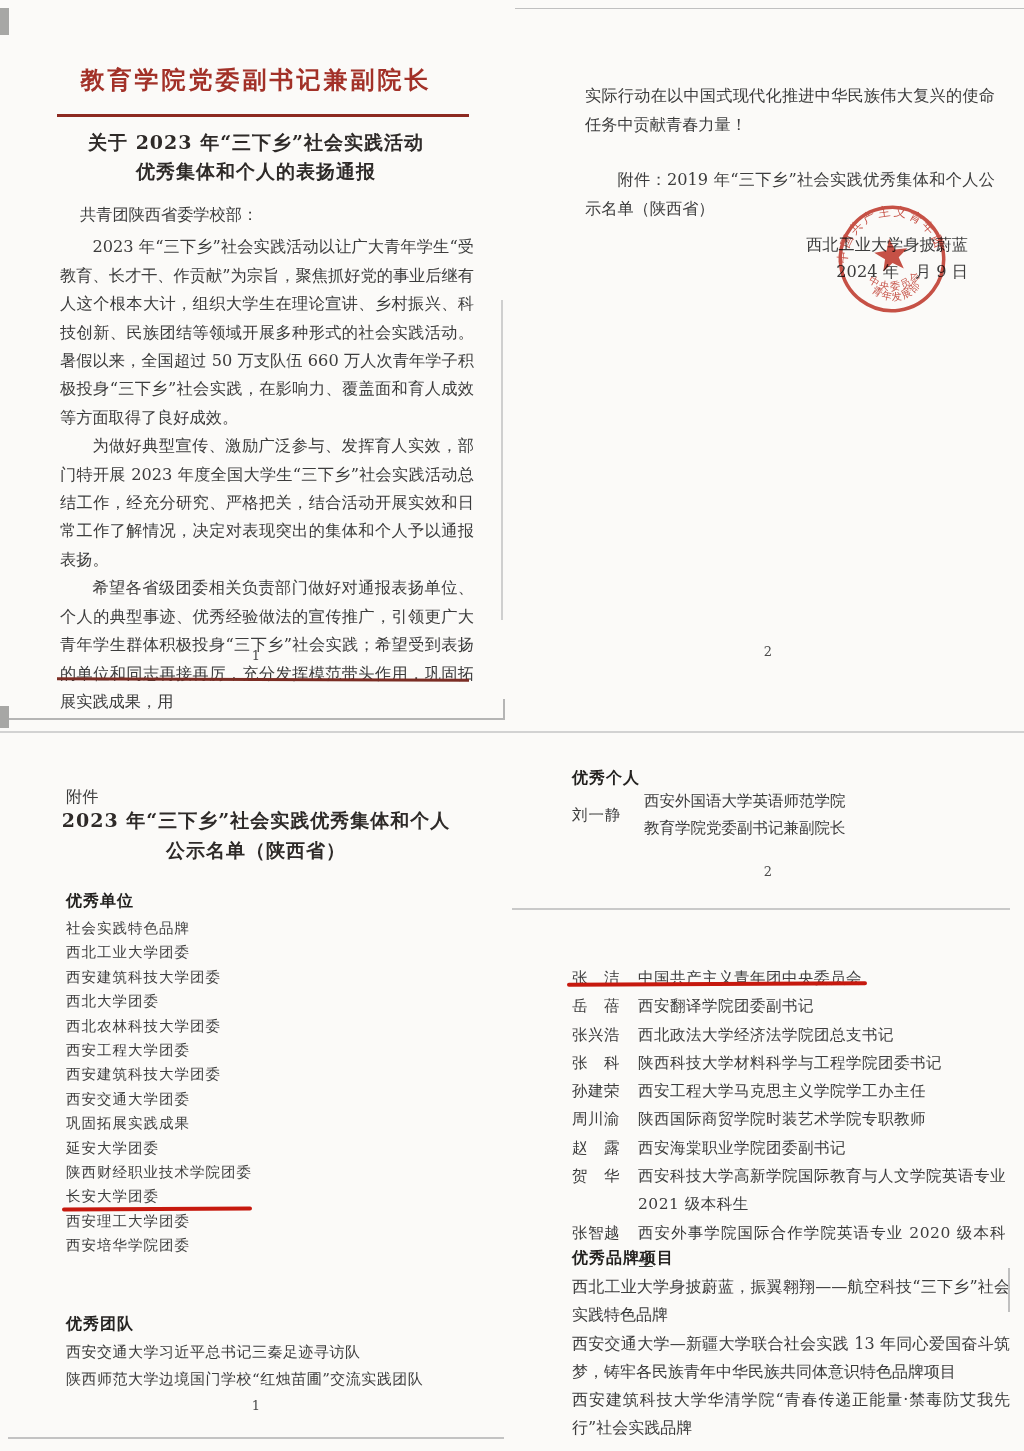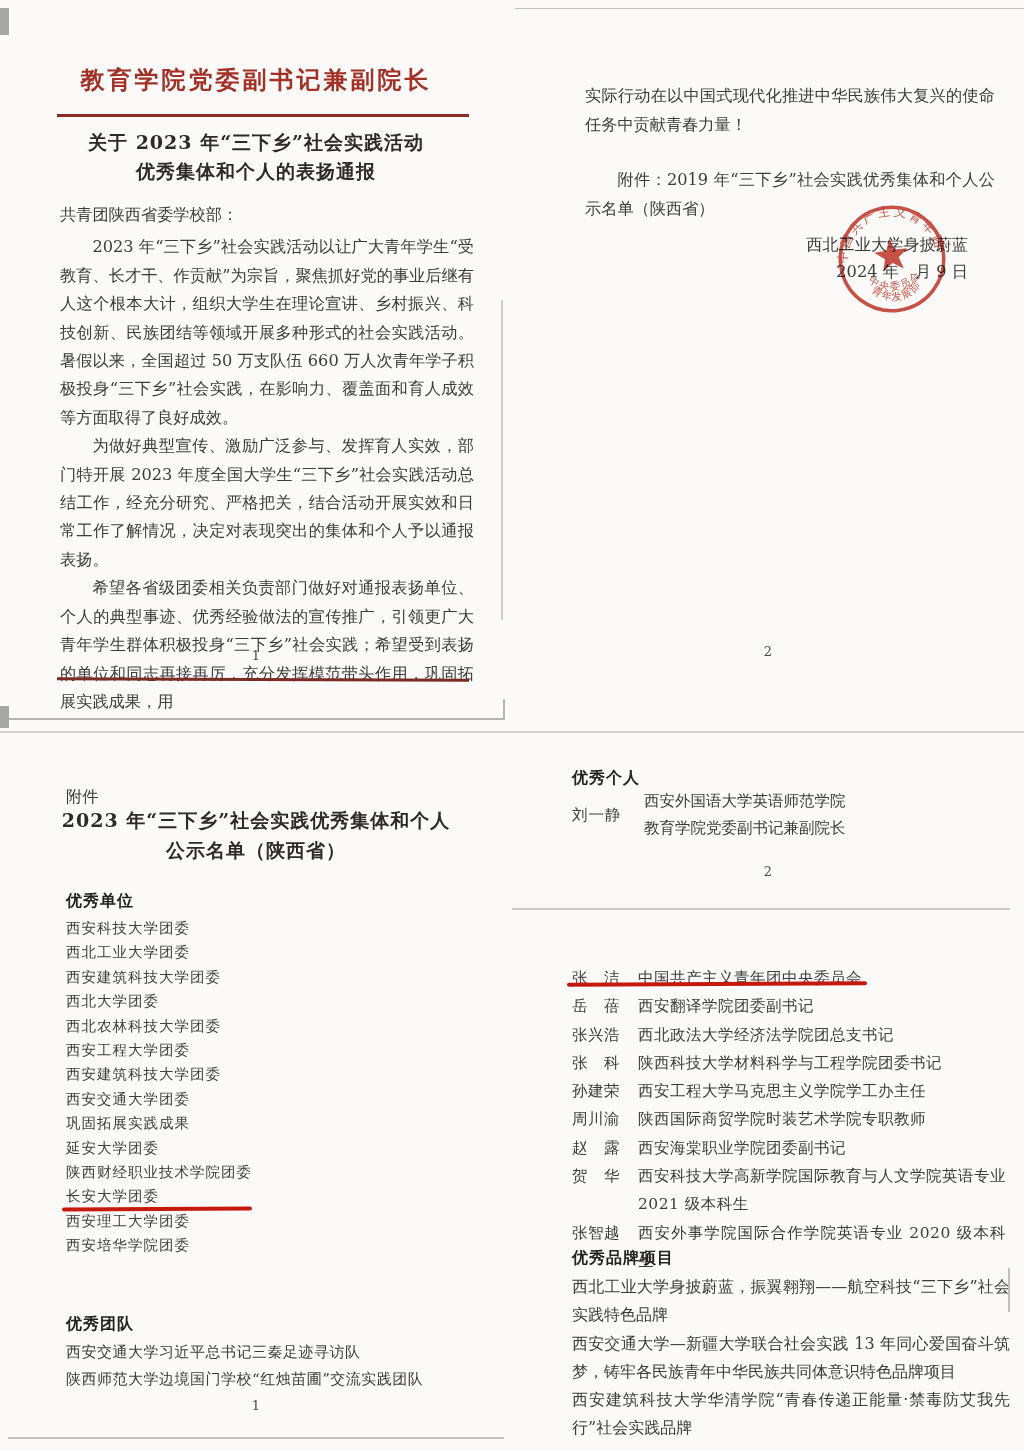--- a/index.html
+++ b/index.html
@@ -24,21 +24,21 @@
     left:0;top:64px;width:512px;text-align:center;
     font-size:24px;font-weight:bold;letter-spacing:3px;
     color:#a23128;
   }
   .letterhead-rule{left:57px;top:114px;width:412px;height:3px;background:#8d2a21;}
   .doc-title{left:0;width:512px;text-align:center;font-size:19px;font-weight:bold;color:#2e2a28;letter-spacing:1px;}
   .doc-title.l1{top:130px;}
   .doc-title.l2{top:159px;}
   .q1-flow{left:60px;top:201px;width:414px;font-size:16.2px;line-height:28.4px;}
   .q1-flow p{margin:0;text-indent:2em;}
-  .q1-flow .salutation{text-indent:0;margin-bottom:4px;}
+  .q1-flow .salutation{text-indent:0;margin-bottom:4px;margin-left:20px;}
   .pagenum{font-size:13px;color:#4a4a4a;text-align:center;}
   .q1 .pagenum{left:0;top:648px;width:512px;}
   .footer-rule{left:57px;top:678px;width:412px;height:3px;background:#7b2d24;transform:rotate(.2deg);}
 
   
   .q2-flow{left:63px;top:72px;width:430px;font-size:16.2px;line-height:28.6px;}
   .q2-flow p{margin:10px;}
   .q2-flow .attach{text-indent:2em;margin-top:27px;}
   .signer-block{right:56px;top:231px;text-align:right;font-size:16.2px;line-height:27px;color:#3c3c3c;}
   .seal-svg{left:318px;top:197px;width:124px;height:124px;mix-blend-mode:multiply;opacity:.88;transform:rotate(-8deg);}
@@ -125,21 +125,21 @@
     </svg>
     <div class="abs pagenum">2</div>
   </div>
 
   <div class="q3">
     <div class="abs attach-label">附件</div>
     <div class="abs doc-title l1">2023 年“三下乡”社会实践优秀集体和个人</div>
     <div class="abs doc-title l2">公示名单（陕西省）</div>
     <div class="abs section-h sans units-h">优秀单位</div>
     <div class="abs unit-list">
-      <div>西安科技大学团委</div>
+      <div>社会实践特色品牌</div>
       <div>西北工业大学团委</div>
       <div>西安建筑科技大学团委</div>
       <div>西北大学团委</div>
       <div>西北农林科技大学团委</div>
       <div>西安工程大学团委</div>
       <div>西安建筑科技大学团委</div>
       <div>西安交通大学团委</div>
       <div>巩固拓展实践成果</div>
       <div>延安大学团委</div>
       <div>陕西财经职业技术学院团委</div>

